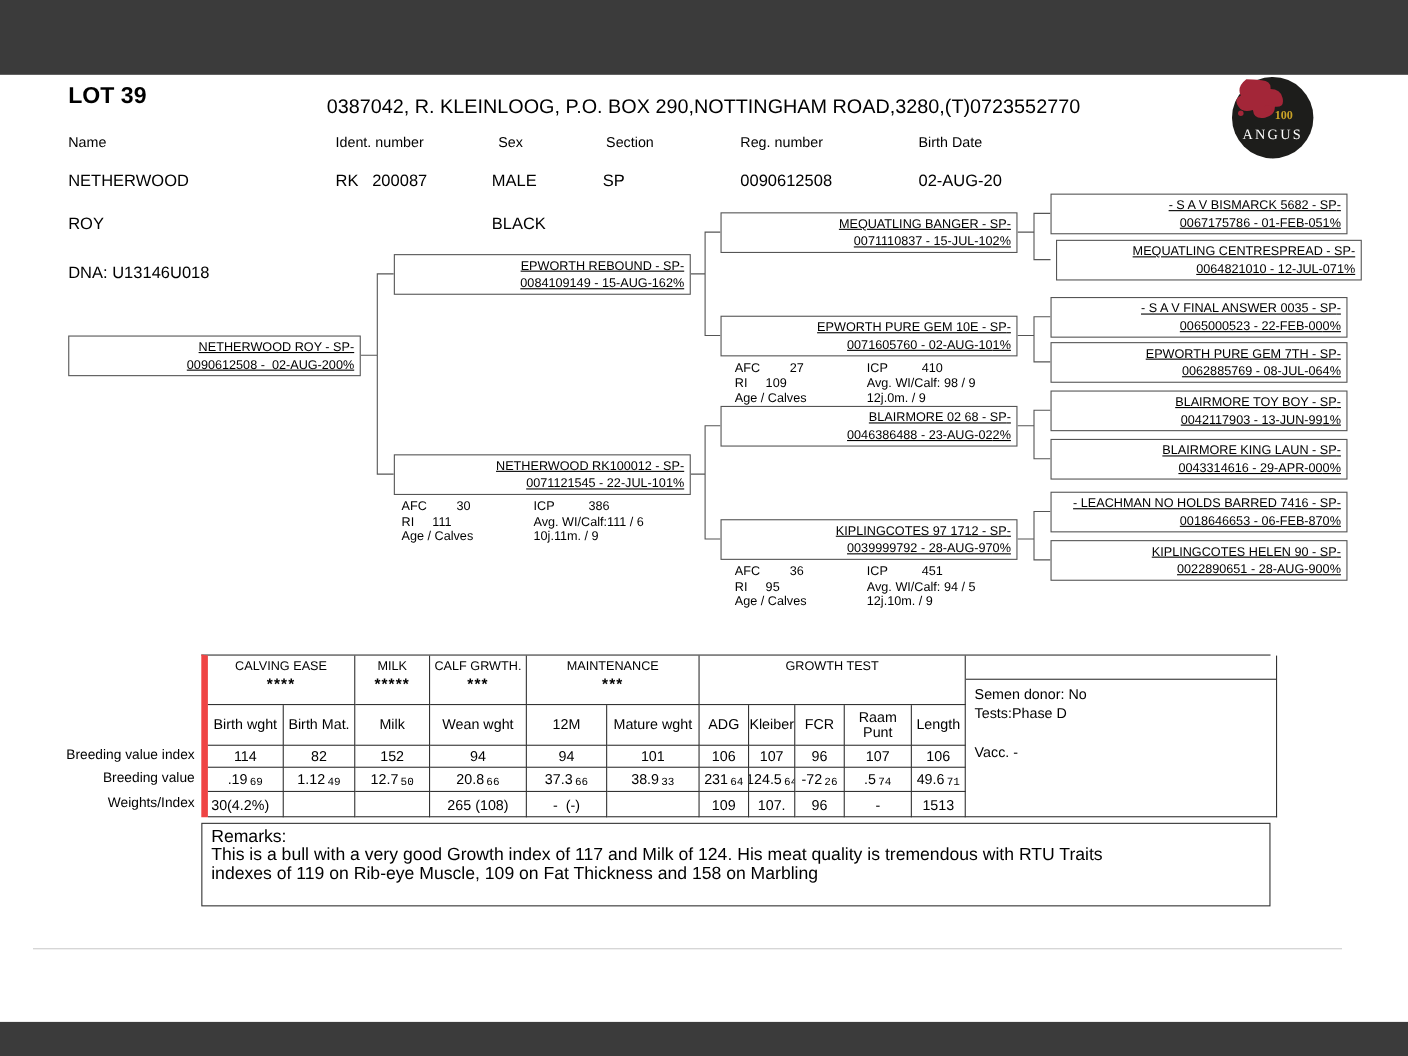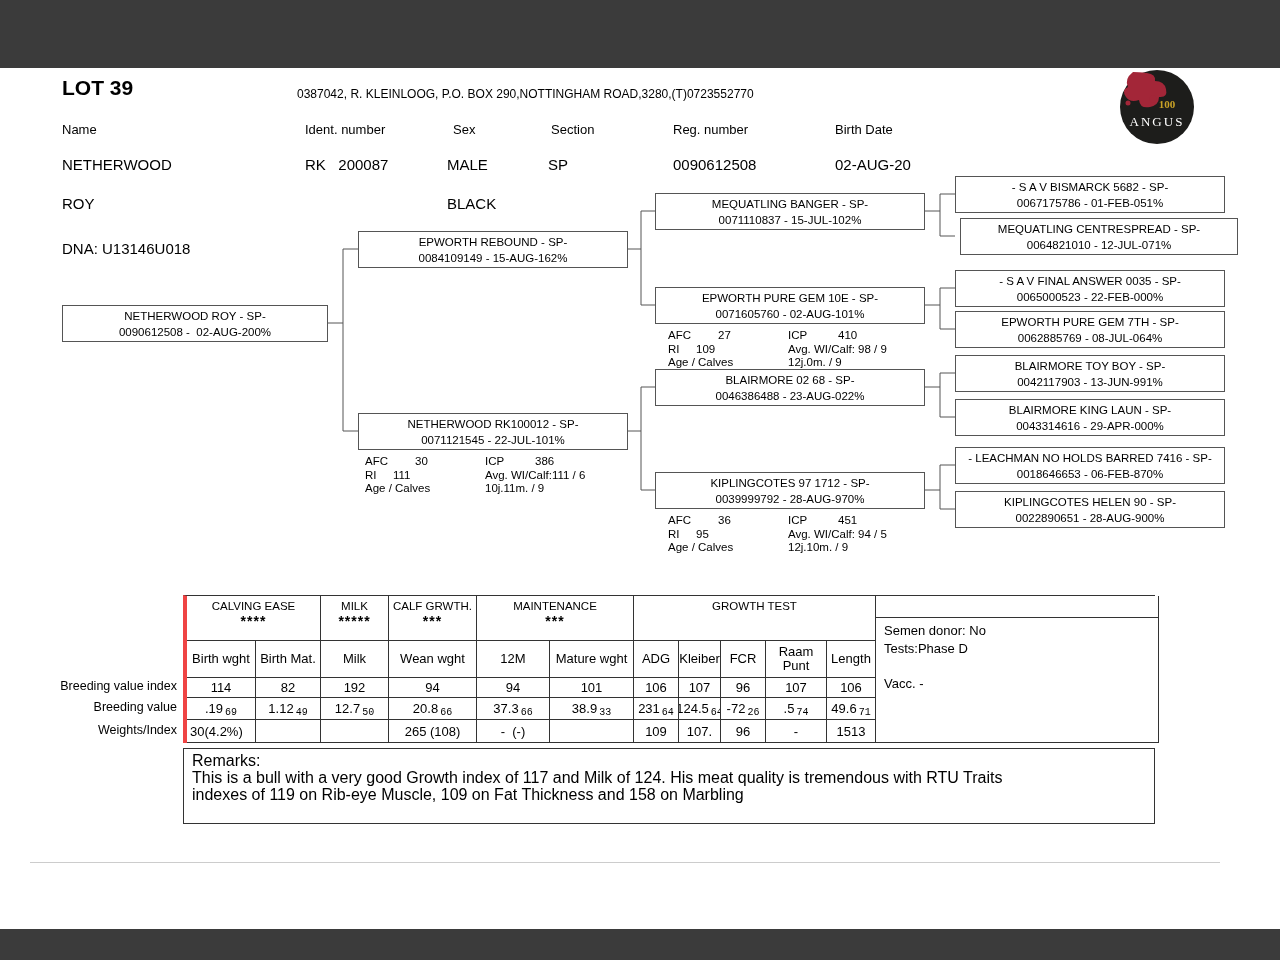--- a/index.html
+++ b/index.html
@@ -5,41 +5,41 @@
   * { margin:0; padding:0; box-sizing:border-box; }
   html,body { background:#ffffff; }
   body { font-family:"Liberation Sans", sans-serif; color:#000; }
   .page { position:relative; width:1280px; height:960px; background:#fff; overflow:hidden; }
   .bar { position:absolute; left:0; width:1280px; background:#3b3b3b; }
   .bar.top { top:0; height:68px; }
   .bar.bottom { top:929px; height:31px; }
   .abs { position:absolute; }
 
   .lot { left:62px; top:76px; font-size:21px; font-weight:bold; }
-  .owner { left:297px; top:87px; font-size:12px; }
+  .owner { left:297px; top:87px; font-size:18px; }
 
   .flabel { font-size:13px; }
   .fvalue { font-size:15px; white-space:pre; }
 
   
   .pbox { position:absolute; height:37px; border:1px solid #555; background:#fff; padding:2px 5px; font-size:11.5px; }
-  .pline { display:flex; justify-content:center; line-height:16px; white-space:pre; }
+  .pline { display:flex; justify-content:flex-end; line-height:16px; white-space:pre;text-decoration:underline; }
   .plines { position:absolute; left:0; top:0; width:1280px; height:960px; pointer-events:none; }
 
   .stats { position:absolute; font-size:11.5px; width:260px; }
   .srow { position:relative; height:13.5px; }
   .srow span { position:absolute; white-space:pre; }
   .s0 { left:0; } .s1 { left:50px; } .s1b { left:28px; } .s2 { left:120px; } .s3 { left:170px; }
 
   
   .bv-table { position:absolute; left:183px; top:595px; width:972px;
     display:grid;
     grid-template-columns:69px 65px 68px 88px 73px 84px 45px 42px 45px 61px 49px 283px;
     grid-template-rows:45px 37px 20px 22px 23px;
-    border-left:4px solid #ef4444; border-top:1px solid #333; background:#fff; }
+    border-left:6px solid #ef4444; border-top:1px solid #333; background:#fff; }
   .cell { border-right:1px solid #333; border-bottom:1px solid #333;
     display:flex; align-items:center; justify-content:center; text-align:center; overflow:hidden; }
   .grp { flex-direction:column; justify-content:flex-start; padding-top:4px; grid-row:1; }
   .glabel { font-size:11.5px; }
   .gstars { font-size:14px; font-weight:bold; letter-spacing:1px; margin-top:1px; }
   .ch { font-size:13px; line-height:1.1; }
   .idx { font-size:13px; }
   .val { font-size:13px; }
   .sub { font-size:10px; margin-left:2px; position:relative; top:4px;font-family:Liberation Mono, monospace; }
   .wt { font-size:13px; white-space:pre; }
@@ -280,21 +280,21 @@
     <div class="cell ch">12M</div>
     <div class="cell ch">Mature wght</div>
     <div class="cell ch">ADG</div>
     <div class="cell ch">Kleiber</div>
     <div class="cell ch">FCR</div>
     <div class="cell ch">Raam Punt</div>
     <div class="cell ch">Length</div>
 
     <div class="cell idx">114</div>
     <div class="cell idx">82</div>
-    <div class="cell idx">192</div>
+    <div class="cell idx">152</div>
     <div class="cell idx">94</div>
     <div class="cell idx">94</div>
     <div class="cell idx">101</div>
     <div class="cell idx">106</div>
     <div class="cell idx">107</div>
     <div class="cell idx">96</div>
     <div class="cell idx">107</div>
     <div class="cell idx">106</div>
 
     <div class="cell val">

